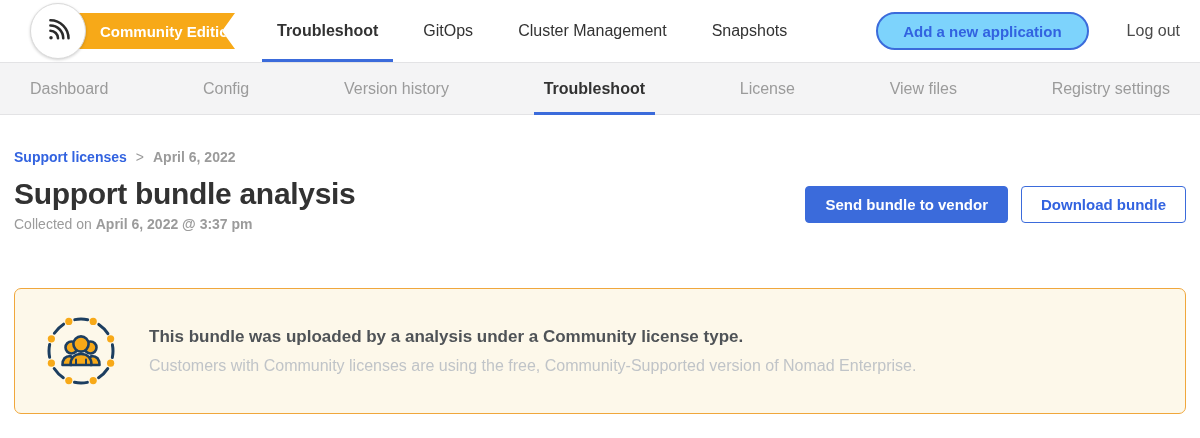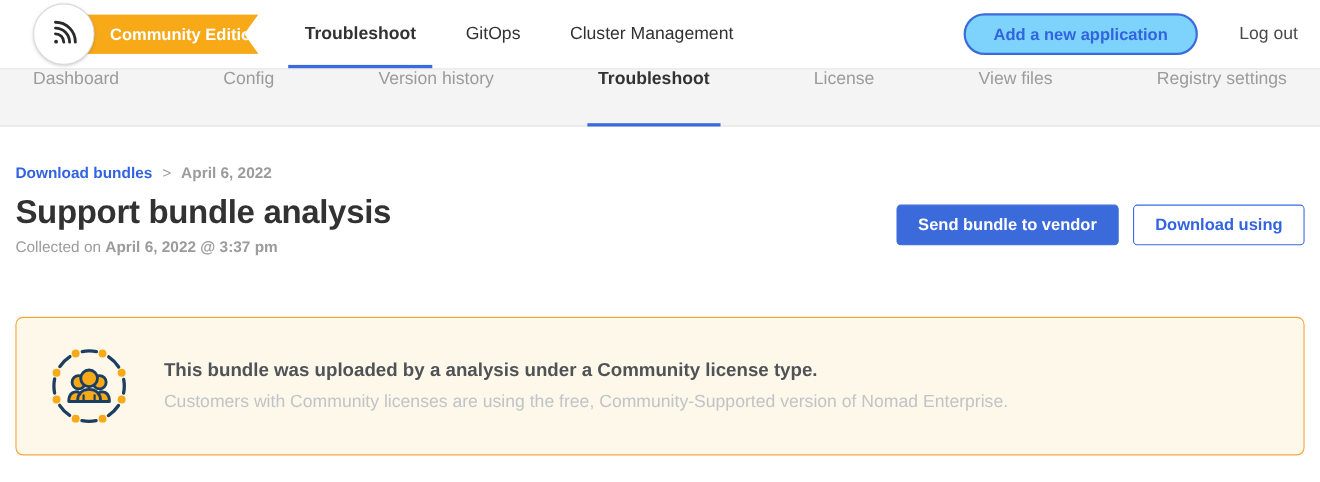--- a/index.html
+++ b/index.html
@@ -105,21 +105,21 @@
     background:var(--subnav-bg);
     border-top:1px solid #e3e3e5;
     border-bottom:1px solid #e3e3e5;
     display:flex;
     justify-content:space-between;
     align-items:stretch;
     padding:0 20px;
   }
   .sub-item{
     position:relative;
-    display:flex;align-items:flex-start;
+    display:flex;align-items:center;
     padding:0 10px;
     font-size:16px;
     color:var(--gray-text);
     cursor:pointer;
     white-space:nowrap;
   }
   .sub-item.active{color:var(--dark-text);font-weight:700;}
   .sub-item.active::after{
     content:"";
     position:absolute;left:0;right:0;bottom:-1px;
@@ -209,20 +209,23 @@
   <nav class="top-nav">
     <div class="top-item active">
       <span>Troubleshoot</span>
     </div>
     <div class="top-item">
       <span>GitOps</span>
     </div>
     <div class="top-item">
       <span>Cluster Management</span>
     </div>
+    <div class="top-item">
+      <span>Snapshots</span>
+    </div>
   </nav>
 
   <div class="header-right">
     <button class="pill-button">Add a new application</button>
     <span class="logout">Log out</span>
   </div>
 </div>
 
 <div class="subnav">
   <div class="sub-item">
@@ -244,35 +247,35 @@
       <span>View files</span>
     </div>
   <div class="sub-item">
       <span>Registry settings</span>
     </div>
 </div>
 
 <div class="main">
 
   <div class="breadcrumb">
-    <span class="crumb-link">Download bundles</span>
+    <span class="crumb-link">Support licenses</span>
     <span class="crumb-sep">&gt;</span>
     <span class="crumb-current">April 6, 2022</span>
   </div>
 
   <div class="title-row">
     <div>
       <h1 class="page-title">Support bundle analysis</h1>
       <div class="collected">
         <span>Collected on </span><span class="collected-value">April 6, 2022 @ 3:37 pm</span>
       </div>
     </div>
     <div class="title-actions">
       <button class="btn btn-primary">Send bundle to vendor</button>
-      <button class="btn btn-outline">Download using</button>
+      <button class="btn btn-outline">Download bundle</button>
     </div>
   </div>
 
   <div class="alert">
     <div class="alert-icon">
       <svg width="76" height="76" viewBox="0 0 76 76">
 
         <circle cx="38" cy="38" r="32" fill="none" stroke="var(--navy)" stroke-width="3" stroke-linecap="round" stroke-dasharray="13 12.13" stroke-dashoffset="6.5"></circle>
 
         <g fill="var(--badge-yellow)">

